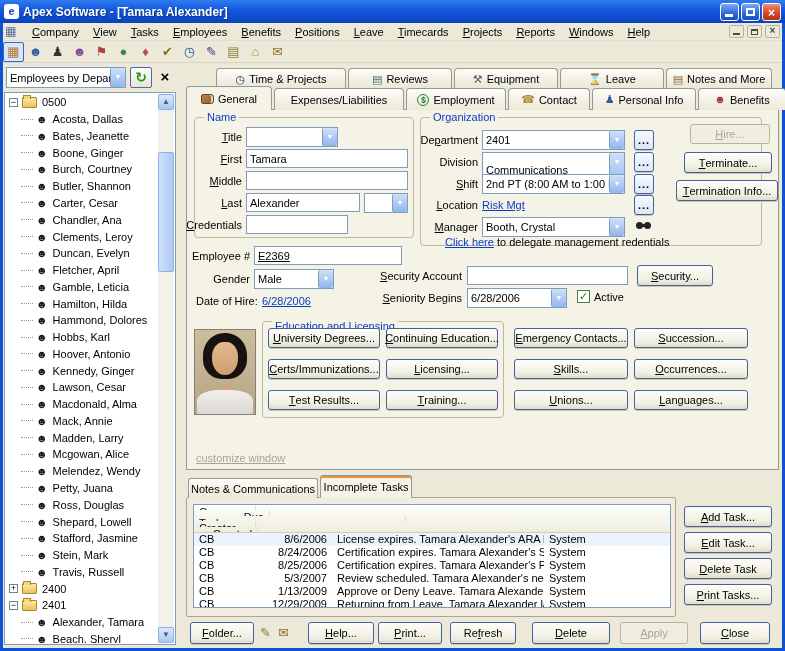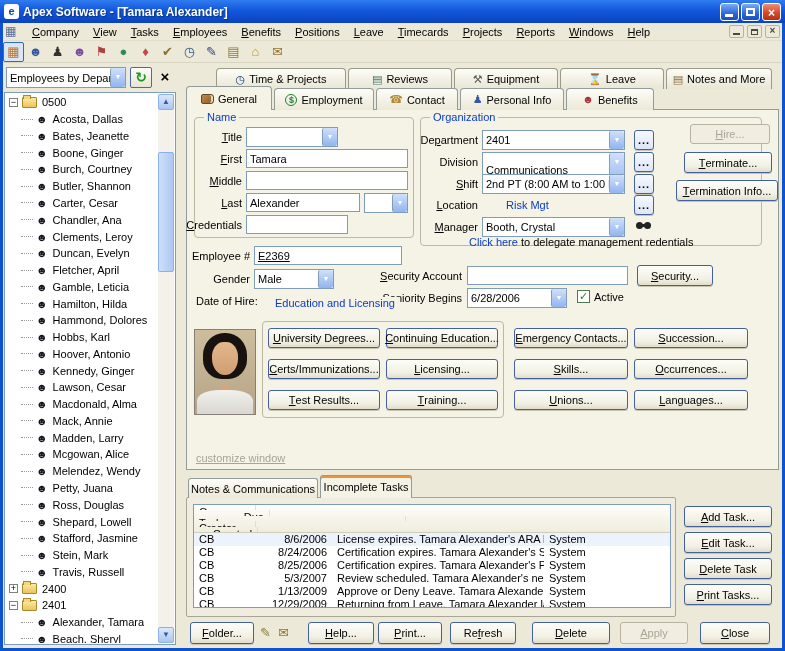--- a/index.html
+++ b/index.html
@@ -77,21 +77,21 @@
 
   #content-panel { background:#f5f2e6; border:1px solid #919b9c; z-index:1; }
 
   
   .grp { border:1px solid #bcb8a4; border-radius:4px; }
   .grplabel { color:#0b3cc3; background:#f5f2e6; padding:0 3px; z-index:2; }
   .flabel { text-align:right; white-space:nowrap; }
   .llabel { white-space:nowrap; }
   .tbx { background:#fff; border:1px solid #7f9db9; padding:1px 3px; font:11px "Liberation Sans","DejaVu Sans",sans-serif; }
   input.tbx { outline:none; }
-  .link { color:#0b3cc3; cursor:pointer; white-space:nowrap;margin-left:24px; }
+  .link { color:#0b3cc3; text-decoration:underline; cursor:pointer; white-space:nowrap; }
   .graylink { color:#a8a494; text-decoration:underline; cursor:pointer; }
   .xbtn { border:1px solid #44619e; border-radius:3px; background:linear-gradient(180deg,#fdfdf9 0%,#f2f0e3 70%,#e0ddcb 100%);
     font:11px "Liberation Sans","DejaVu Sans",sans-serif; color:#000; display:flex; align-items:center; justify-content:center;
     box-shadow:0 1px 0 #c8c4ae; cursor:default; white-space:nowrap; }
   .xbtn.disabled { color:#a9a695; border-color:#b7b3a0; box-shadow:none; background:#f1eee1; }
   .dots { font-weight:bold; letter-spacing:1px; background:linear-gradient(180deg,#f6f9ff,#dce6f6); }
   .binoc { width:7px; height:7px; background:#222; border-radius:50%; box-shadow:8px 0 0 #222; position:relative; }
   .binoc::after { content:""; position:absolute; left:5px; top:2px; width:5px; height:3px; background:#222; }
   .cb { width:13px; height:13px; background:#fff; border:1px solid #4c7a4c; color:#1a8a1a; font-size:11px; font-weight:bold; line-height:11px; text-align:center; }
 
@@ -417,20 +417,23 @@
       <div class="tab" style="flex: 0 0 106px;">
         <span class="tabicon" style="color: rgb(138, 109, 59);">▤</span>
         <span>Notes and More</span>
       </div>
     </div>
   <div id="tabs-front" class="tabrow abs" style="left:186px;top:88px;width:594px;height:22px;z-index:5;">
       <div class="tab ftab sel" style="flex: 0 0 86px;">
         <span class="book-icon"></span>
         <span>General</span>
       </div>
+      <div class="tab ftab" style="flex: 0 0 130px;">
+        <span>Expenses/Liabilities</span>
+      </div>
       <div class="tab ftab" style="flex: 0 0 100px;">
         <span class="icircle">$</span>
         <span>Employment</span>
       </div>
       <div class="tab ftab" style="flex: 0 0 82px;">
         <span class="tabicon" style="color: rgb(176, 136, 48);">☎</span>
         <span>Contact</span>
       </div>
       <div class="tab ftab" style="flex: 0 0 104px;">
         <span class="tabicon" style="color: rgb(53, 88, 158);">♟</span>
@@ -526,21 +529,21 @@
   <div class="llabel abs" style="left:594px;top:291px;z-index:2;">Active</div>
 
   <div id="photo" class="abs" style="left:194px;top:329px;width:62px;height:86px;z-index:2;">
     <div class="hair"></div>
     <div class="face"></div>
     <div class="neck"></div>
     <div class="shirt"></div>
   </div>
 
   <div class="grp abs" style="left:262px;top:321px;width:242px;height:97px;z-index:2;"></div>
-  <div class="grplabel abs" style="left:272px;top:297px;z-index:2;">Education and Licensing</div>
+  <div class="grplabel abs" style="left:272px;top:320px;z-index:2;">Education and Licensing</div>
   <div id="edu-grid" class="abs" style="left:268px;top:328px;width:230px;height:84px;z-index:2;display:grid;grid-template-columns:112px 112px;grid-auto-rows:20px;column-gap:6px;row-gap:11px;">
       <div class="xbtn" style="height: 20px;"><u>U</u>niversity Degrees...</div>
       <div class="xbtn" style="height: 20px;"><u>C</u>ontinuing Education...</div>
       <div class="xbtn" style="height: 20px;"><u>C</u>erts/Immunizations...</div>
       <div class="xbtn" style="height: 20px;"><u>L</u>icensing...</div>
       <div class="xbtn" style="height: 20px;"><u>T</u>est Results...</div>
       <div class="xbtn" style="height: 20px;"><u>T</u>raining...</div>
     </div>
   <div id="side-col" class="btn-stack abs" style="left:514px;top:328px;width:114px;gap:11px;z-index:2;">
       <div class="xbtn" style="height: 20px;"><u>E</u>mergency Contacts...</div>

